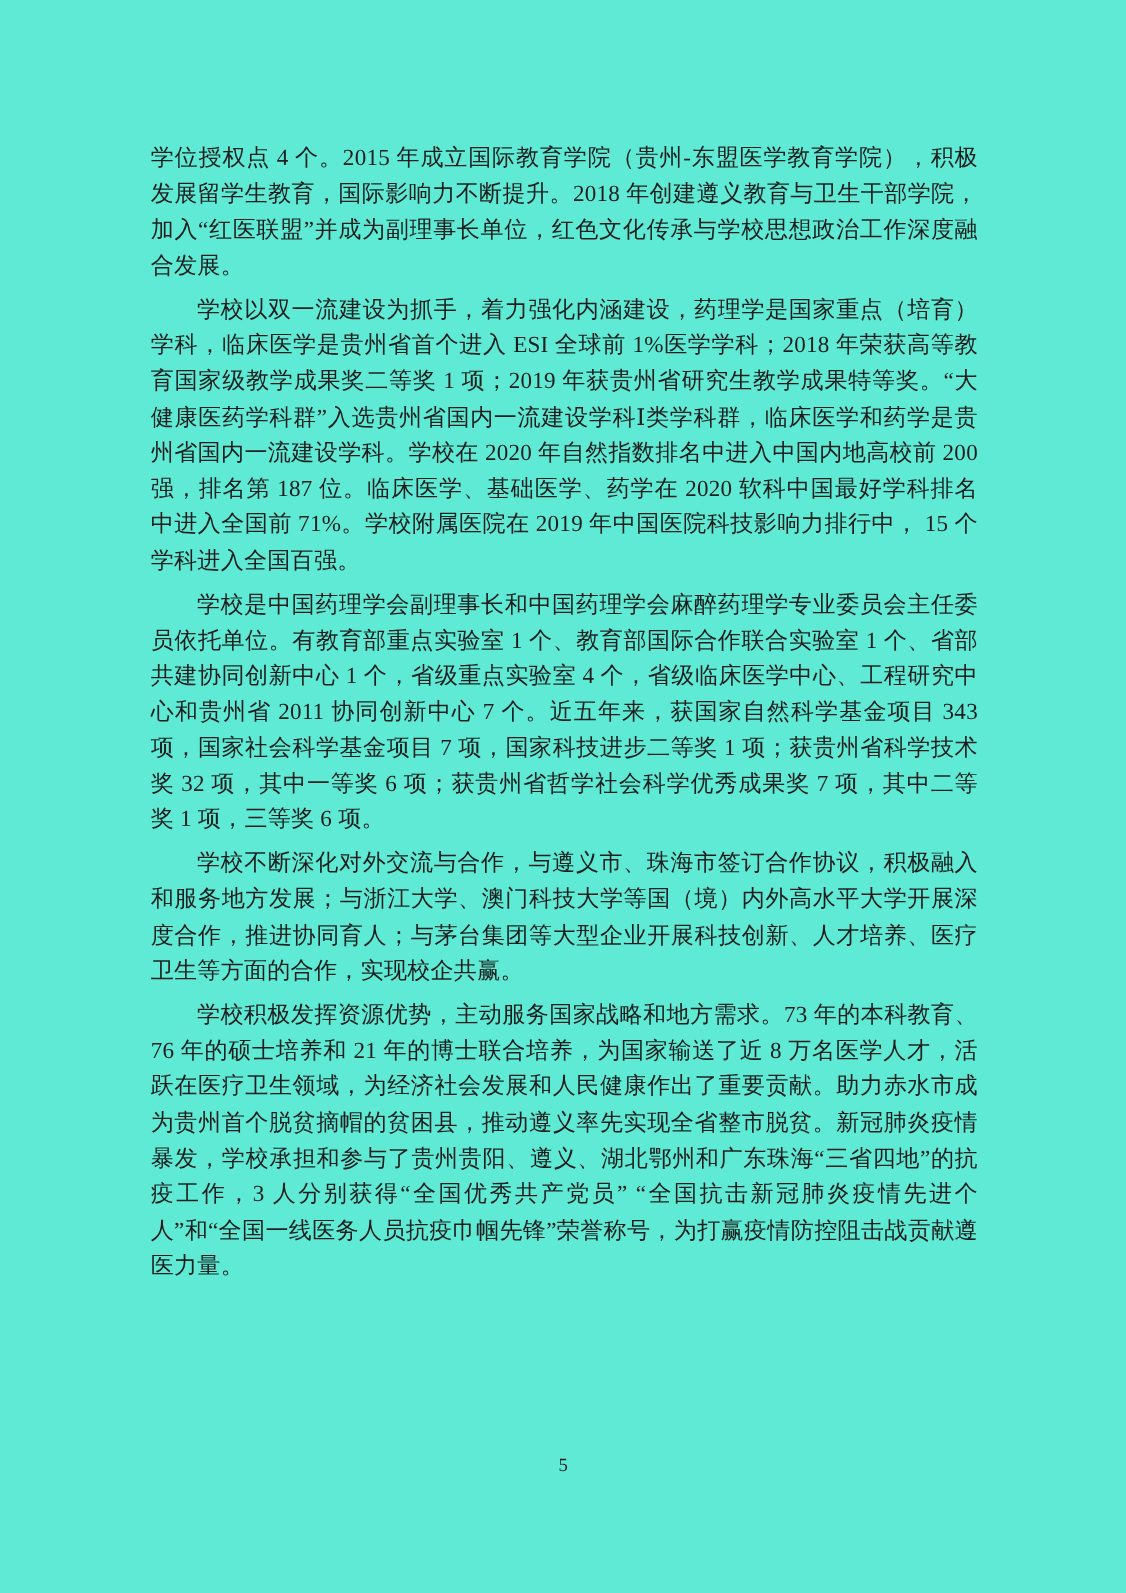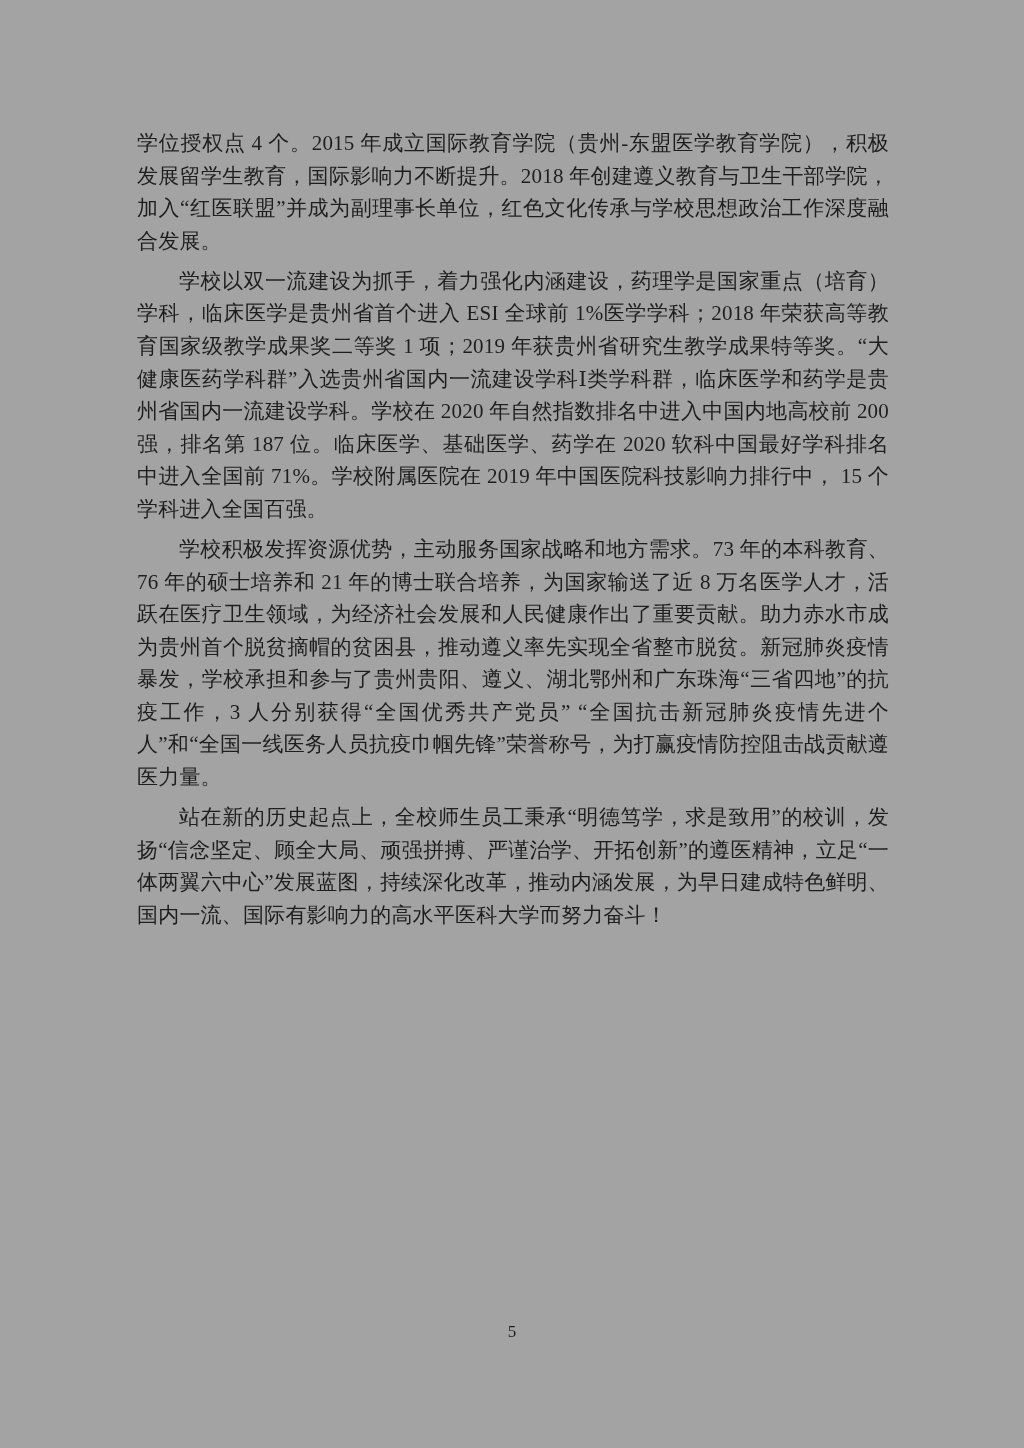--- a/index.html
+++ b/index.html
@@ -4,21 +4,21 @@
 <style>
   html, body {
     margin: 0;
     padding: 0;
     background: #ffffff;
   }
   .page {
     position: relative;
     width: 1024px;
     height: 1448px;
-    background: #a3a3a3;
+    background: #5eead4;
     font-family: "Liberation Serif", "DejaVu Serif", serif;
     color: #1e1e1e;
     overflow: hidden;
   }
   .content {
     position: absolute;
     left: 137px;
     top: 127px;
     width: 752px;
   }
@@ -44,17 +44,18 @@
     color: #1e1e1e;
   }
 </style>
 </head>
 <body>
 
 <div class="page">
   <div class="content">
     <p class="para no-indent">学位授权点 4 个。2015 年成立国际教育学院（贵州-东盟医学教育学院），积极发展留学生教育，国际影响力不断提升。2018 年创建遵义教育与卫生干部学院，加入“红医联盟”并成为副理事长单位，红色文化传承与学校思想政治工作深度融合发展。</p>
     <p class="para">学校以双一流建设为抓手，着力强化内涵建设，药理学是国家重点（培育）学科，临床医学是贵州省首个进入 ESI 全球前 1%医学学科；2018 年荣获高等教育国家级教学成果奖二等奖 1 项；2019 年获贵州省研究生教学成果特等奖。“大健康医药学科群”入选贵州省国内一流建设学科Ⅰ类学科群，临床医学和药学是贵州省国内一流建设学科。学校在 2020 年自然指数排名中进入中国内地高校前 200 强，排名第 187 位。临床医学、基础医学、药学在 2020 软科中国最好学科排名中进入全国前 71%。学校附属医院在 2019 年中国医院科技影响力排行中， 15 个学科进入全国百强。</p>
+    <p class="para">学校是中国药理学会副理事长和中国药理学会麻醉药理学专业委员会主任委员依托单位。有教育部重点实验室 1 个、教育部国际合作联合实验室 1 个、省部共建协同创新中心 1 个，省级重点实验室 4 个，省级临床医学中心、工程研究中心和贵州省 2011 协同创新中心 7 个。近五年来，获国家自然科学基金项目 343 项，国家社会科学基金项目 7 项，国家科技进步二等奖 1 项；获贵州省科学技术奖 32 项，其中一等奖 6 项；获贵州省哲学社会科学优秀成果奖 7 项，其中二等奖 1 项，三等奖 6 项。</p>
+    <p class="para">学校不断深化对外交流与合作，与遵义市、珠海市签订合作协议，积极融入和服务地方发展；与浙江大学、澳门科技大学等国（境）内外高水平大学开展深度合作，推进协同育人；与茅台集团等大型企业开展科技创新、人才培养、医疗卫生等方面的合作，实现校企共赢。</p>
     <p class="para">学校积极发挥资源优势，主动服务国家战略和地方需求。73 年的本科教育、76 年的硕士培养和 21 年的博士联合培养，为国家输送了近 8 万名医学人才，活跃在医疗卫生领域，为经济社会发展和人民健康作出了重要贡献。助力赤水市成为贵州首个脱贫摘帽的贫困县，推动遵义率先实现全省整市脱贫。新冠肺炎疫情暴发，学校承担和参与了贵州贵阳、遵义、湖北鄂州和广东珠海“三省四地”的抗疫工作，3 人分别获得“全国优秀共产党员” “全国抗击新冠肺炎疫情先进个人”和“全国一线医务人员抗疫巾帼先锋”荣誉称号，为打赢疫情防控阻击战贡献遵医力量。</p>
-    <p class="para">站在新的历史起点上，全校师生员工秉承“明德笃学，求是致用”的校训，发扬“信念坚定、顾全大局、顽强拼搏、严谨治学、开拓创新”的遵医精神，立足“一体两翼六中心”发展蓝图，持续深化改革，推动内涵发展，为早日建成特色鲜明、国内一流、国际有影响力的高水平医科大学而努力奋斗！</p>
   </div>
   <div class="page-number">5</div>
 </div>
 
 </body></html>

